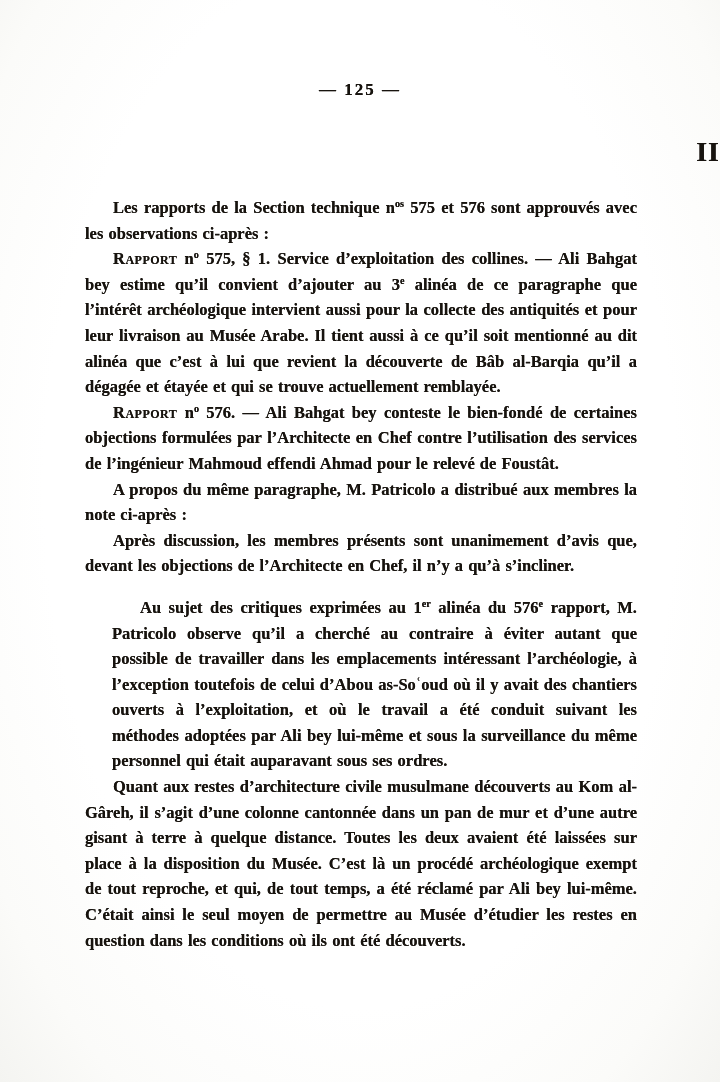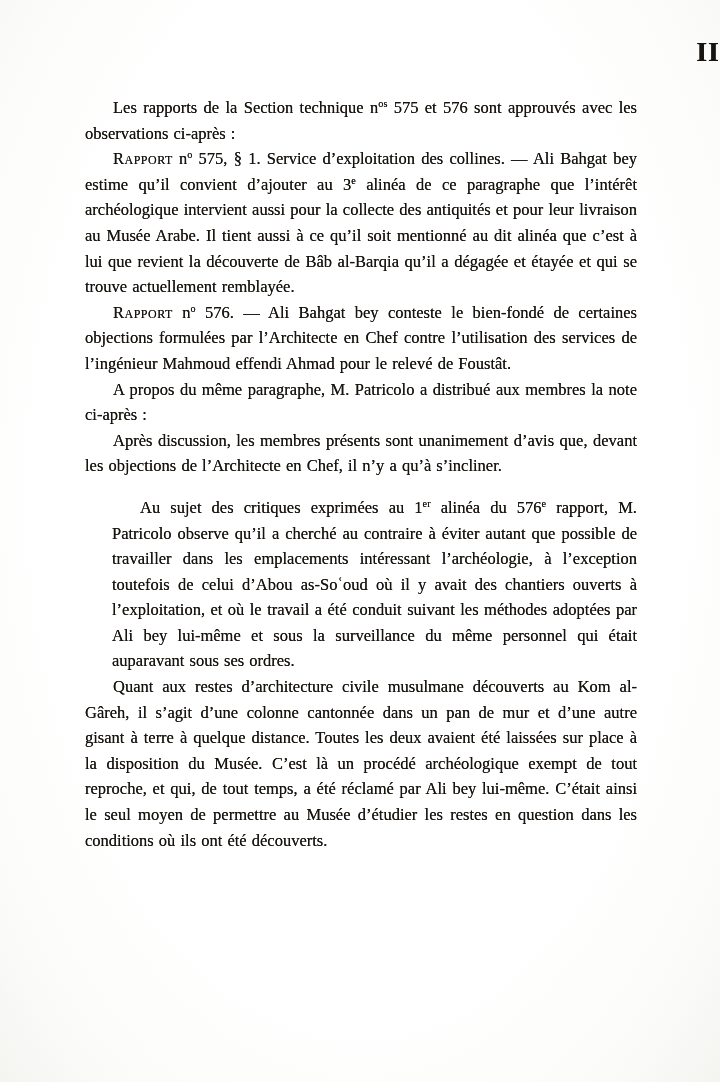--- a/index.html
+++ b/index.html
@@ -35,21 +35,21 @@
     text-shadow: 0 0 0.6px currentColor;
   }
   .body-text {
     margin-top: 27px;
     padding: 0 83px 0 85px;
   }
   .body-para {
     margin: 0;
     font-size: 16.5px;
     line-height: 25.6px;
-    font-weight: 400;
+    font-weight: 700;
     text-align: justify;
     text-indent: 28px;
     text-shadow: 0 0 0.5px rgba(23,19,14,0.85);
     word-spacing: 1px;
   }
   .body-para.gap-sm { }
   .body-para.gap-lg { margin-top: 16px; margin-left: 27px; }
   .smallcaps {
     font-variant: small-caps;
     letter-spacing: 0.5px;
@@ -57,20 +57,21 @@
   .sup {
     font-size: 62%;
     vertical-align: super;
     line-height: 0;
   }
 </style>
 </head>
 <body>
 
 <div class="scan-page">
+  <div class="folio">— 125 —</div>
   <div class="section-numeral">II</div>
   <div class="body-text">
       <p class="body-para"><span>Les rapports de la Section technique n</span><span class="sup">os</span><span> 575 et 576 sont approuvés avec les observations ci-après :</span></p>
       <p class="body-para gap-sm"><span class="smallcaps">Rapport</span><span> n</span><span class="sup">o</span><span> 575, § 1. Service d’exploitation des collines. — Ali Bahgat bey estime qu’il convient d’ajouter au 3</span><span class="sup">e</span><span> alinéa de ce paragraphe que l’intérêt archéologique intervient aussi pour la collecte des antiquités et pour leur livraison au Musée Arabe. Il tient aussi à ce qu’il soit mentionné au dit alinéa que c’est à lui que revient la découverte de Bâb al-Barqia qu’il a dégagée et étayée et qui se trouve actuellement remblayée.</span></p>
       <p class="body-para gap-sm"><span class="smallcaps">Rapport</span><span> n</span><span class="sup">o</span><span> 576. — Ali Bahgat bey conteste le bien-fondé de certaines objections formulées par l’Architecte en Chef contre l’utilisation des services de l’ingénieur Mahmoud effendi Ahmad pour le relevé de Foustât.</span></p>
       <p class="body-para"><span>A propos du même paragraphe, M. Patricolo a distribué aux membres la note ci-après :</span></p>
       <p class="body-para"><span>Après discussion, les membres présents sont unanimement d’avis que, devant les objections de l’Architecte en Chef, il n’y a qu’à s’incliner.</span></p>
       <p class="body-para gap-lg"><span>Au sujet des critiques exprimées au 1</span><span class="sup">er</span><span> alinéa du 576</span><span class="sup">e</span><span> rapport, M. Patricolo observe qu’il a cherché au contraire à éviter autant que possible de travailler dans les emplacements intéressant l’archéologie, à l’exception toutefois de celui d’Abou as-Soʿoud où il y avait des chantiers ouverts à l’exploitation, et où le travail a été conduit suivant les méthodes adoptées par Ali bey lui-même et sous la surveillance du même personnel qui était auparavant sous ses ordres.</span></p>
       <p class="body-para"><span>Quant aux restes d’architecture civile musulmane découverts au Kom al-Gâreh, il s’agit d’une colonne cantonnée dans un pan de mur et d’une autre gisant à terre à quelque distance. Toutes les deux avaient été laissées sur place à la disposition du Musée. C’est là un procédé archéologique exempt de tout reproche, et qui, de tout temps, a été réclamé par Ali bey lui-même. C’était ainsi le seul moyen de permettre au Musée d’étudier les restes en question dans les conditions où ils ont été découverts.</span></p>
     </div>

